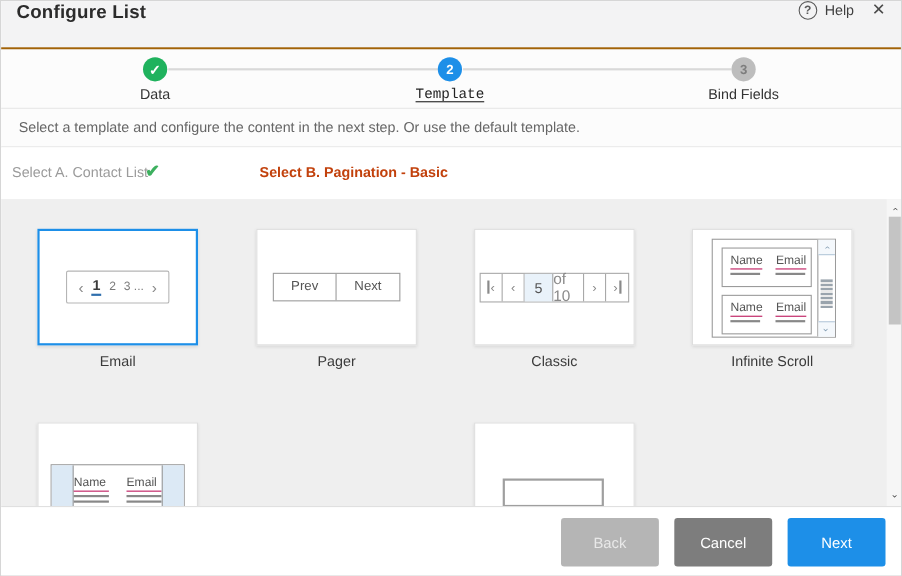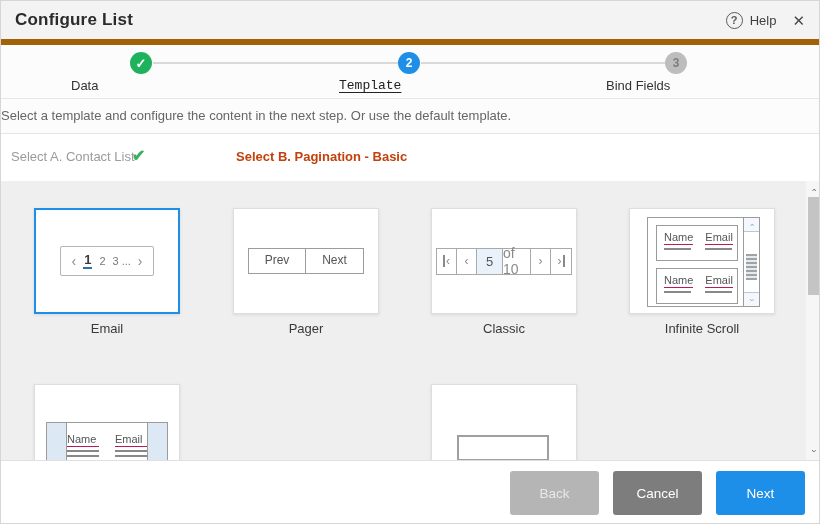--- a/index.html
+++ b/index.html
@@ -1,44 +1,44 @@
 <!DOCTYPE html>
 <html><head>
 <meta charset="utf-8">
 <style>
   * { margin:0; padding:0; box-sizing:border-box; }
   html,body { width:820px; height:524px; font-family:"Liberation Sans", sans-serif; background:#fff; }
   .dialog { position:relative; width:820px; height:524px; overflow:hidden; background:#fff; border:1px solid #d6d6d6; }
 
   
-  .hdr { position:absolute; left:0; top:0; width:820px; height:44px; background:#f3f3f4; border-bottom:6px solid #a16207; display:flex; align-items:center; padding:0 16px 0 14px; }
+  .hdr { position:absolute; left:0; top:0; width:820px; height:44px; background:#f3f3f4; border-bottom:2px solid #a16207; display:flex; align-items:flex-start; padding:0 16px 0 14px; }
   .hdr-title { font-size:17px; font-weight:700; color:#2b2b2b; letter-spacing:.2px; }
   .hdr-right { margin-left:auto; display:flex; align-items:center; gap:16px; }
   .help-wrap { display:flex; align-items:center; gap:7px; cursor:pointer; }
   .help-circle { width:17px; height:17px; border:1.5px solid #5a5a5a; border-radius:50%; display:flex; align-items:center; justify-content:center; font-size:11px; color:#5a5a5a; font-weight:700; }
   .help-text { font-size:13px; color:#3f3f3f; }
   .close-x { font-size:15px; color:#4a4a4a; cursor:pointer; line-height:1; }
 
   
   .stepper { position:absolute; left:0; top:44px; width:820px; height:54px; background:#fcfcfc; border-bottom:1px solid #e6e6e6; }
   .connector { position:absolute; top:17px; height:2px; background:#d9d9d9; }
   .conn-1 { left:152px; width:245px; }
   .conn-2 { left:420px; width:244px; }
   .step-circle { position:absolute; top:7px; width:22px; height:22px; border-radius:50%; display:flex; align-items:center; justify-content:center; font-size:12px; font-weight:700; color:#fff; }
   .circle-done { background:#1fb25d; left:129px; }
   .circle-active { background:#1d8fe8; left:397px; }
   .circle-pending { background:#bdbdbd; color:#7d7d7d; left:664px; }
   .step-check { font-size:13px; }
-  .step-label { position:absolute; top:33px; width:140px; font-size:13px; color:#333; }
+  .step-label { position:absolute; top:33px; width:140px; text-align:center; font-size:13px; color:#333; }
   .label-1 { left:70px; }
   .label-2 { left:338px; color:#222; text-decoration:underline; text-underline-offset:3px;font-family:Liberation Mono, monospace; }
   .label-3 { left:605px; }
 
   
-  .instruction { position:absolute; left:0; top:98px; width:820px; height:35px; background:#fcfcfc; border-bottom:1px solid #e6e6e6; font-size:13px; color:#666; line-height:34px; padding-left:0; }
+  .instruction { position:absolute; left:0; top:98px; width:820px; height:35px; background:#fcfcfc; border-bottom:1px solid #e6e6e6; font-size:13px; color:#666; line-height:34px; padding-left:16px; }
 
   
   .select-row { position:absolute; left:0; top:133px; width:820px; height:47px; background:#fff;padding-left:19px; }
   .select-a { position:absolute; left:10px; top:15px; font-size:13px; color:#9b9b9b; }
   .select-a-check { position:absolute; left:131px; top:12px; font-size:16px; color:#3db05f; font-weight:700; }
   .select-b { position:absolute; left:235px; top:15px; font-size:13px; color:#c2410c; font-weight:700; }
 
   
   .cards-area { position:absolute; left:0; top:180px; width:820px; height:279px; background:#efefef; overflow:hidden; }
   .tcard { position:absolute; width:146px; height:106px; background:#fff; border:1px solid #dedede; box-shadow:0 1px 3px rgba(0,0,0,.10); cursor:pointer; }

